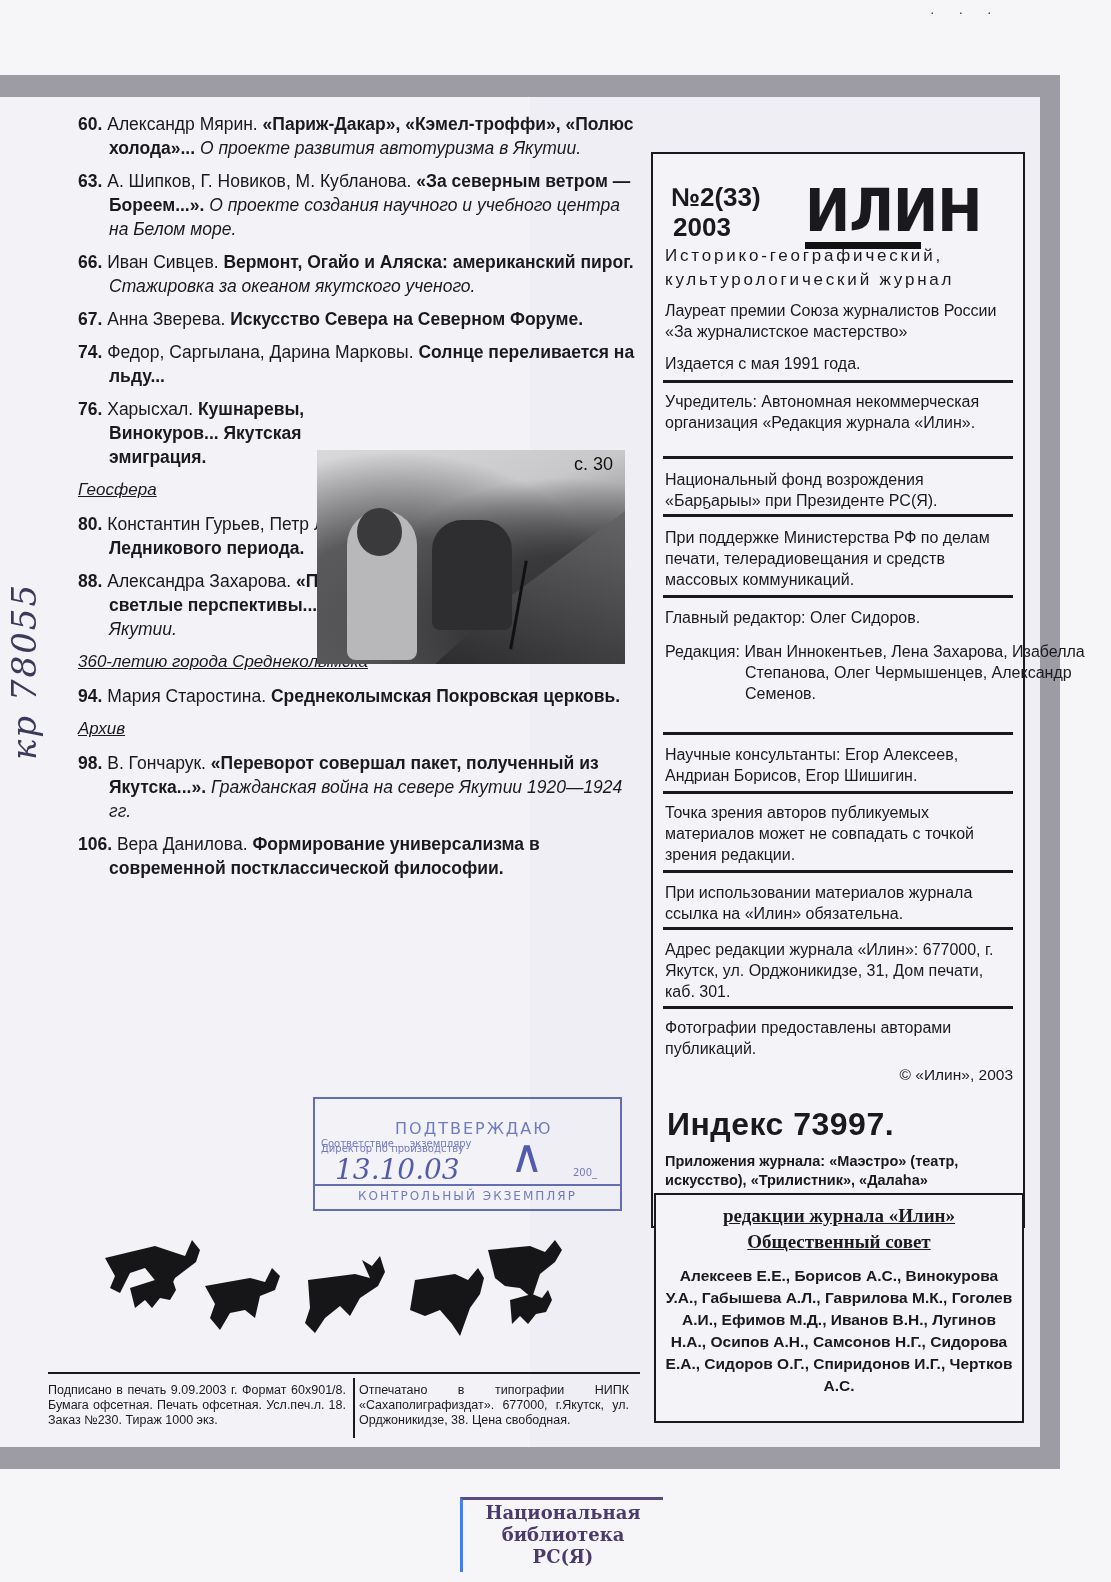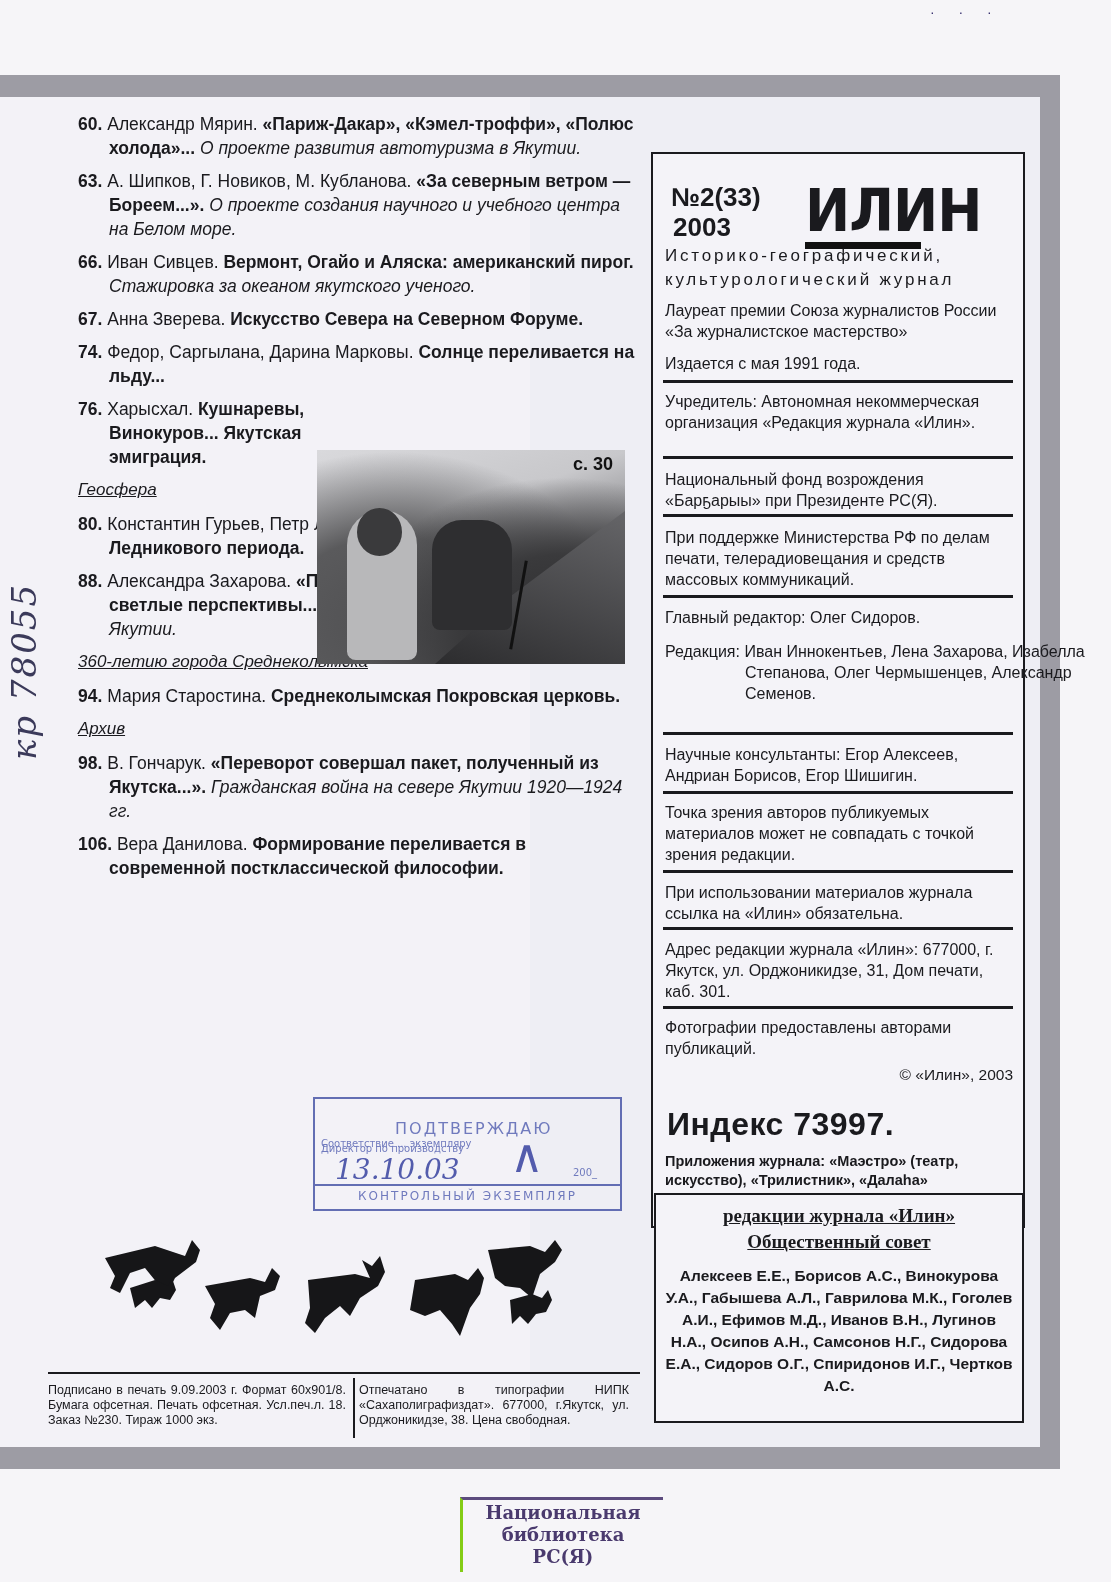--- a/index.html
+++ b/index.html
@@ -38,21 +38,21 @@
       radial-gradient(ellipse at 25% 80%, #505052 0%, #5a5a5c 35%, transparent 70%),
       linear-gradient(160deg, #d9d9dc 0%, #c8c8cb 35%, #7a7a7d 65%, #3d3d40 100%);
     overflow:hidden;
   }
   .photo .hill { position:absolute; right:0; bottom:0; width:190px; height:170px;
     background:linear-gradient(200deg,#6a6a6d,#2c2c2e); clip-path:polygon(100% 10%, 100% 100%, 0 100%, 40% 60%); }
   .photo .person1 { position:absolute; left:30px; top:60px; width:70px; height:150px; background:#b8b8ba; border-radius:40px 40px 10px 10px; }
   .photo .head1 { position:absolute; left:40px; top:58px; width:45px; height:48px; background:#3a3a3c; border-radius:50%; }
   .photo .person2 { position:absolute; left:115px; top:70px; width:80px; height:110px; background:#2e2e30; border-radius:30px 30px 8px 8px; }
   .photo .tripod { position:absolute; left:200px; top:110px; width:3px; height:90px; background:#111; transform:rotate(10deg); }
-  .photo-label { position:absolute; right:12px; top:4px; font-weight:bold; font-size:18px; color:#111; }
+  .photo-label { position:absolute; right:12px; top:4px; font-weight:normal; font-size:18px; color:#111; }
 
   
   .info-box { position:absolute; left:651px; top:112px; width:370px; height:1072px; border:2px solid #1a1a1e; background:#f4f3f8;margin-top:40px; }
   .masthead { position:absolute; left:18px; top:28px; width:340px; }
   .issue { position:absolute; left:0; top:0; font-weight:bold; font-size:26px; line-height:30px; }
   .logo { position:absolute; left:134px; top:-6px; font-family:"DejaVu Sans", sans-serif; font-weight:bold; font-size:54px; letter-spacing:-1px; transform:scaleY(1.1); transform-origin:top left; }
   .logo-underline { position:absolute; left:134px; top:60px; width:116px; height:7px; background:#111; }
   .subtitle { position:absolute; left:12px; top:90px; font-size:17px; letter-spacing:2.8px; line-height:24px; }
   .block { position:absolute; left:12px; font-size:16px; line-height:21px; width:348px; }
   .rule { position:absolute; left:10px; width:350px; height:3px; background:#1a1a1e; }
@@ -75,21 +75,21 @@
   .stamp .yr { position:absolute; left:258px; top:68px;text-align:right; }
   .stamp .l4 { position:absolute; left:0; top:85px; width:100%; border-top:2px solid #4a57a8; padding-top:3px; text-align:center; font-size:12px; letter-spacing:2px; }
 
   .reindeer { position:absolute; left:100px; top:1238px; width:520px; height:110px; }
 
   .footer-rule { position:absolute; left:48px; top:1372px; width:592px; height:2px; background:#1a1a1e; }
   .footer-left { position:absolute; left:48px; top:1383px; width:298px; font-size:12.5px; line-height:15px; text-align:justify; }
   .footer-divider { position:absolute; left:353px; top:1378px; width:2px; height:60px; background:#1a1a1e; }
   .footer-right { position:absolute; left:359px; top:1383px; width:270px; font-size:12.5px; line-height:15px; text-align:justify; }
 
-  .library-stamp { position:absolute; left:460px; top:1497px; width:200px; height:70px; border-left:3px solid #84cc16; border-top:3px solid #5c4b7e; color:#4a3a6e; font-family:"DejaVu Serif", serif; font-weight:bold; font-size:18px; line-height:22px; text-align:center; padding-top:2px; }
+  .library-stamp { position:absolute; left:460px; top:1497px; width:200px; height:70px; border-left:3px solid #3b82f6; border-top:3px solid #5c4b7e; color:#4a3a6e; font-family:"DejaVu Serif", serif; font-weight:bold; font-size:18px; line-height:22px; text-align:center; padding-top:2px; }
 </style>
 </head>
 <body>
 
 <div class="page-inner"></div>
 <div class="ghost-panel"></div>
 <div class="frame-top"></div>
 <div class="frame-right"></div>
 <div class="frame-bottom"></div>
 
@@ -151,21 +151,21 @@
   <div class="toc-section">Архив</div>
   <div class="toc-entry">
     <span class="toc-num">98.</span>
     <span>В. Гончарук.</span>
     <span class="toc-title">«Переворот совершал пакет, полученный из Якутска...».</span>
     <span class="toc-desc">Гражданская война на севере Якутии 1920—1924 гг.</span>
   </div>
   <div class="toc-entry">
     <span class="toc-num">106.</span>
     <span>Вера Данилова.</span>
-    <span class="toc-title">Формирование переливается в современной постклассической философии.</span>
+    <span class="toc-title">Формирование универсализма в современной постклассической философии.</span>
   </div>
 </div>
 
 <div class="photo">
   <div class="hill"></div>
   <div class="person1"></div>
   <div class="head1"></div>
   <div class="person2"></div>
   <div class="tripod"></div>
   <div class="photo-label">с. 30</div>

